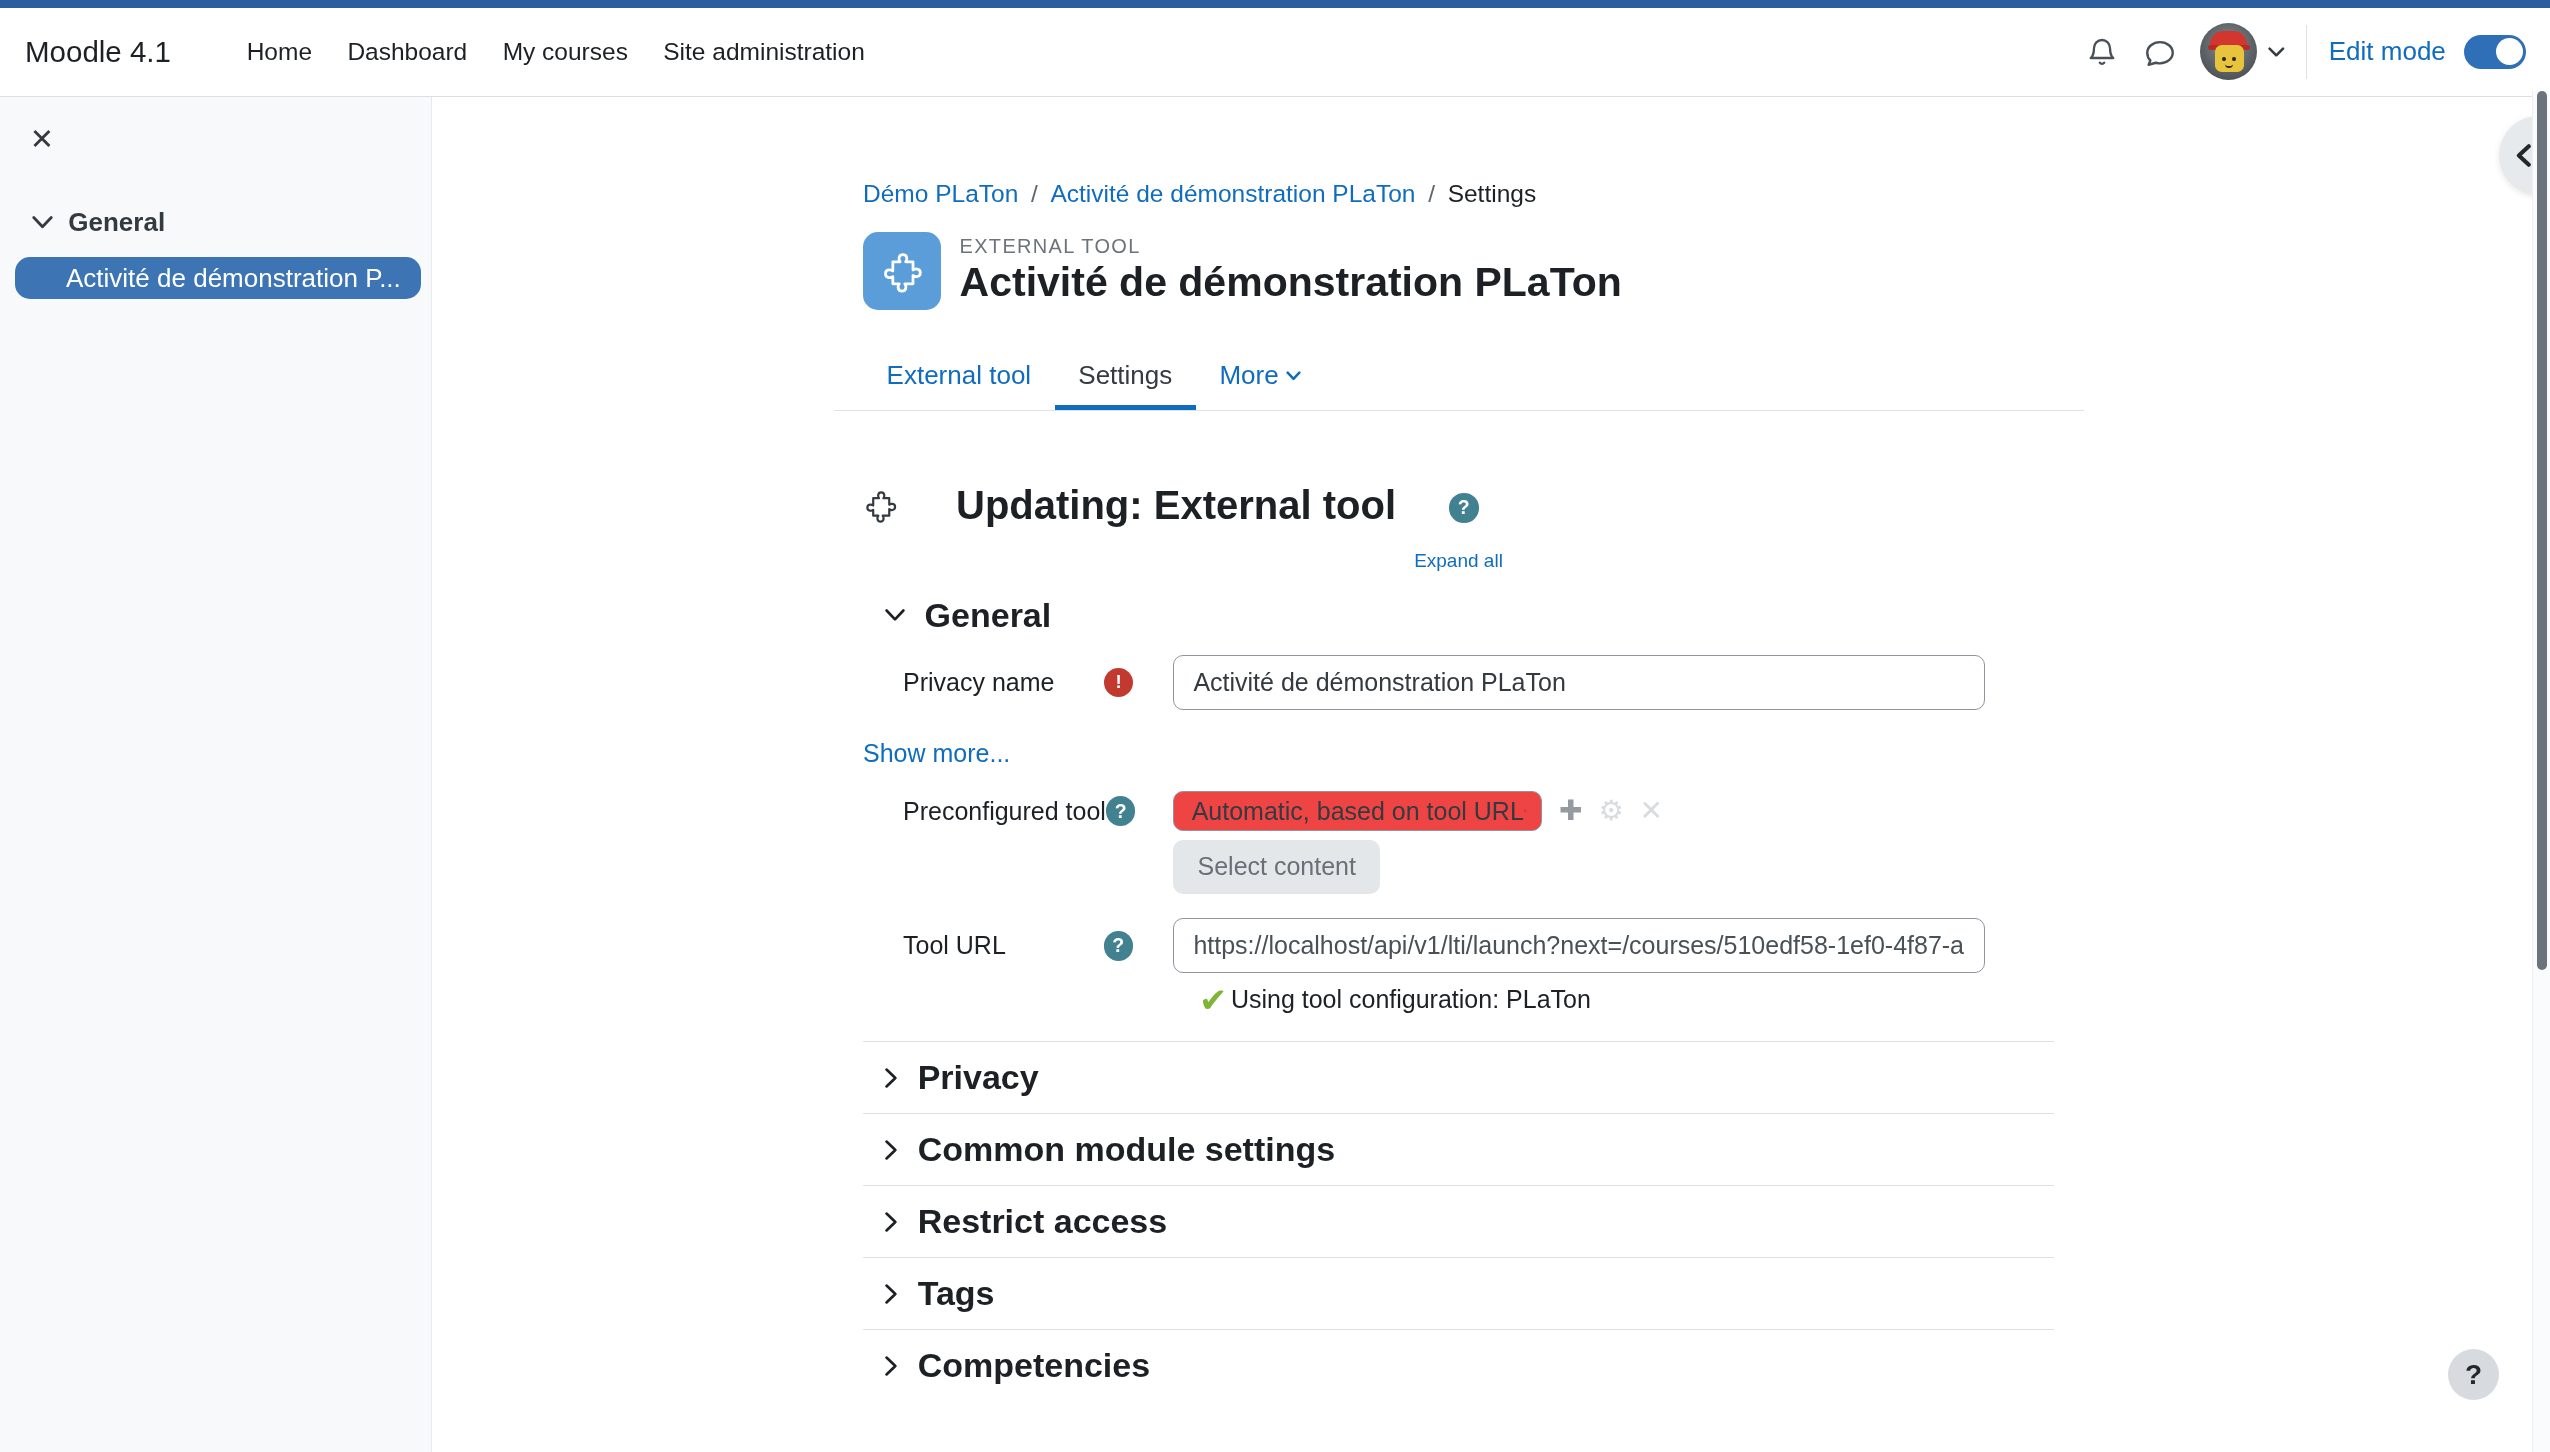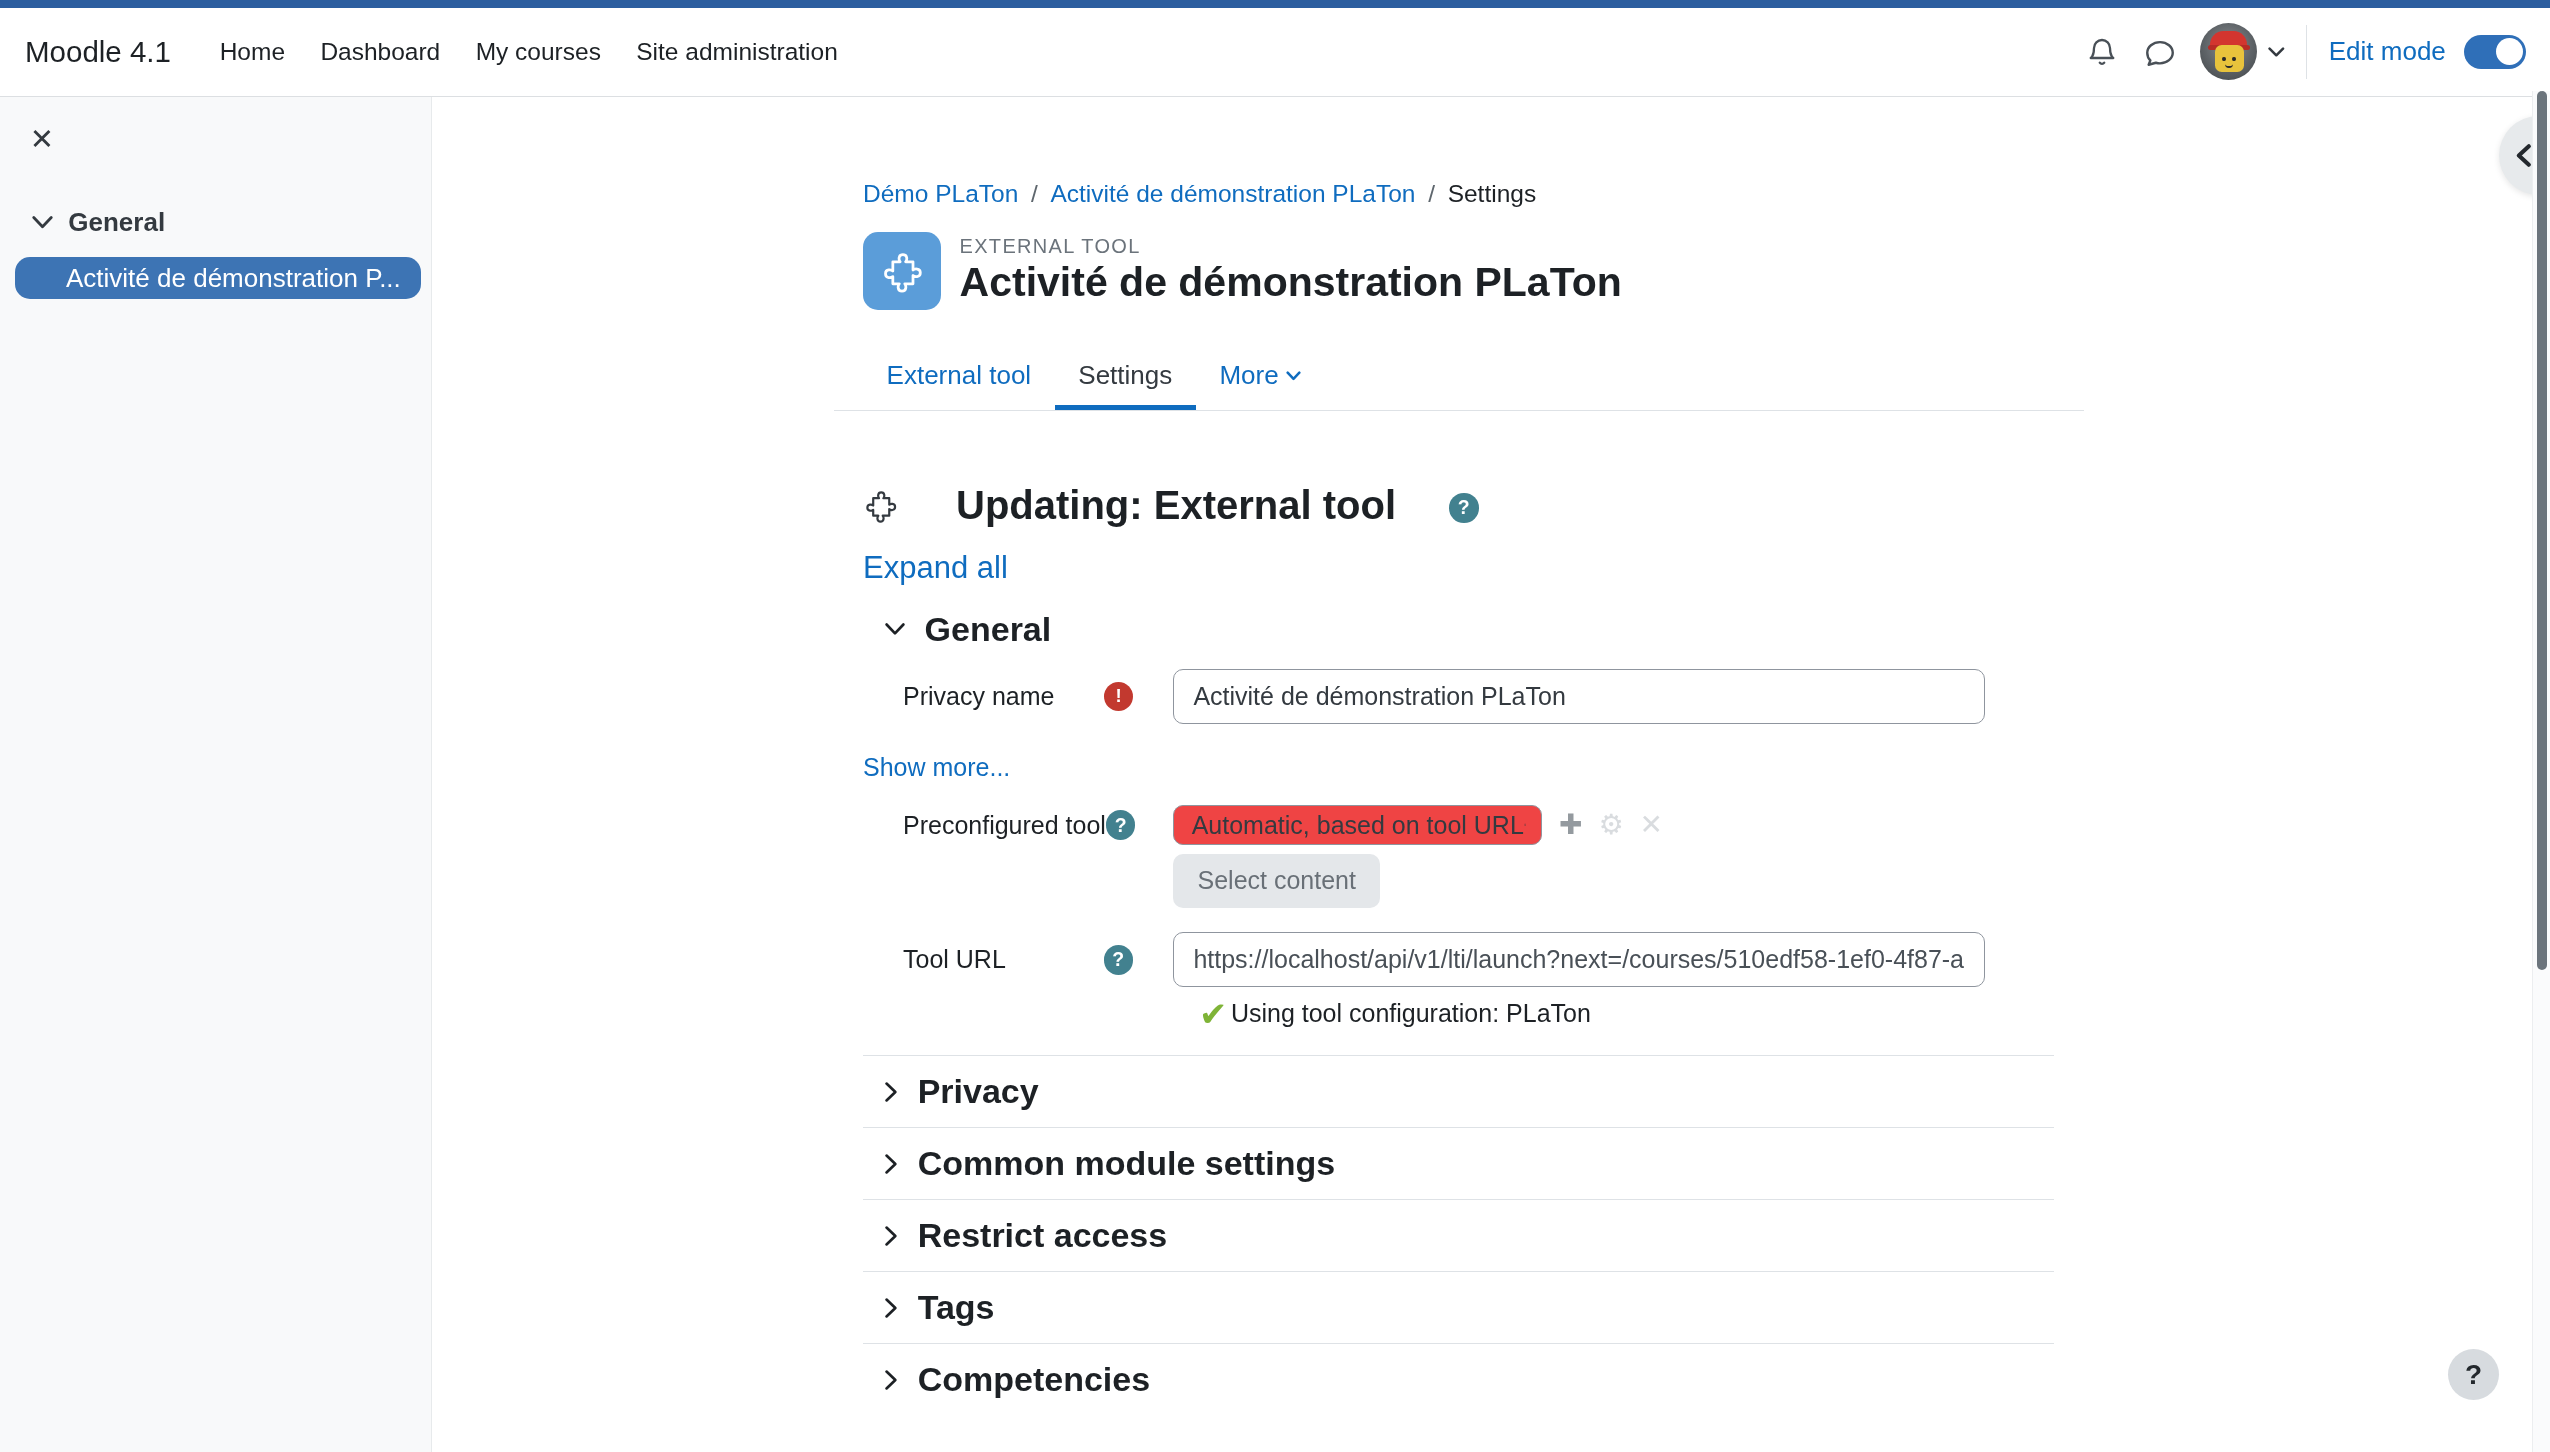--- a/index.html
+++ b/index.html
@@ -4,21 +4,21 @@
 <style>
   * { margin:0; padding:0; box-sizing:border-box; }
   html,body { width:2550px; height:1452px; overflow:hidden; }
   body { font-family:"Liberation Sans","DejaVu Sans",sans-serif; color:#1d2125; background:#fff; }
 
   .screen { position:relative; width:2550px; height:1452px; overflow:hidden; background:#fff; }
 
   
   .topstrip { position:absolute; top:0; left:0; right:0; height:7.6px; background:#2c5e9f; z-index:40; }
   .navbar { position:absolute; top:7.6px; left:0; right:0; height:89px; background:#fff;
-            border-bottom:0.8px solid #dcdfe2; display:flex; align-items:center; padding:0 23.6px 0 25px; z-index:30; }
+            border-bottom:0.8px solid #dcdfe2; display:flex; align-items:center; padding:0 23.6px 0 25px; z-index:30;gap:27px; }
   .brand { font-size:29.5px; color:#1d2125; margin-right:31px; white-space:nowrap; }
   .navlinks { display:flex; align-items:center; }
   .navlink { font-size:24.5px; color:#1d2125; padding:0 17.7px; cursor:pointer; white-space:nowrap; }
   .nav-right { margin-left:auto; display:flex; align-items:center; }
   .icon-btn { width:40px; height:40px; display:flex; align-items:center; justify-content:center; margin-left:18.6px; cursor:pointer; }
   .avatar { width:57px; height:57px; border-radius:50%; margin-left:20px; position:relative; overflow:hidden;
             background:radial-gradient(circle at 50% 40%, #8a8f93 0%, #5d6266 55%, #3f4346 100%); }
   .avatar .head { position:absolute; left:14.3px; top:22px; width:29px; height:27px; background:#e8c33c; border-radius:6.7px; }
   .avatar .cap  { position:absolute; left:10px; top:8.4px; width:37px; height:17px; background:#d3352f; border-radius:18.6px 18.6px 5px 5px; }
   .avatar .brim { position:absolute; left:7.6px;  top:22px; width:42px; height:5px; background:#b72b26; border-radius:2.5px; }
@@ -61,21 +61,21 @@
   .tab.active { color:#343a40; }
   .tab.active::after { content:""; position:absolute; left:0; right:0; bottom:0; height:5px; background:#0f6cbf; }
   .tab .morecaret { margin-left:7.6px; display:flex; }
 
   .formhead { margin-top:72px; display:flex; align-items:center;gap:48px; }
   .formhead h2 { font-size:40px; font-weight:700; color:#1d2125; margin-left:10px; }
   .helpdot { width:29.5px; height:29.5px; border-radius:50%; background:#42818f; color:#fff; font-size:19.4px; font-weight:700;
              display:flex; align-items:center; justify-content:center; flex:0 0 auto; cursor:pointer; }
   .formhead .helpdot { margin-left:5px; margin-top:5px; }
 
-  .expandall { margin-top:22px; text-align:left; font-size:31px; }
+  .expandall { margin-top:22px; text-align:center; font-size:19px; }
   .expandall a { color:#0f6cbf; cursor:pointer; }
 
   .sectionhead { margin-top:23.6px; display:flex; align-items:center; padding-left:21px; cursor:pointer; }
   .sectionhead .txt { font-size:34px; font-weight:700; color:#1d2125; margin-left:18.6px; }
 
   .frow { display:flex; align-items:center; margin-top:20px; }
   .flabel { width:310px; flex:0 0 auto; display:flex; align-items:center; justify-content:space-between;
             padding-left:40px; padding-right:40px; }
   .flabel .ltxt { font-size:25px; color:#1d2125; white-space:nowrap; }
   .reqdot { width:29px; height:29px; border-radius:50%; background:#c2392f; color:#fff; font-size:18.6px; font-weight:700;

